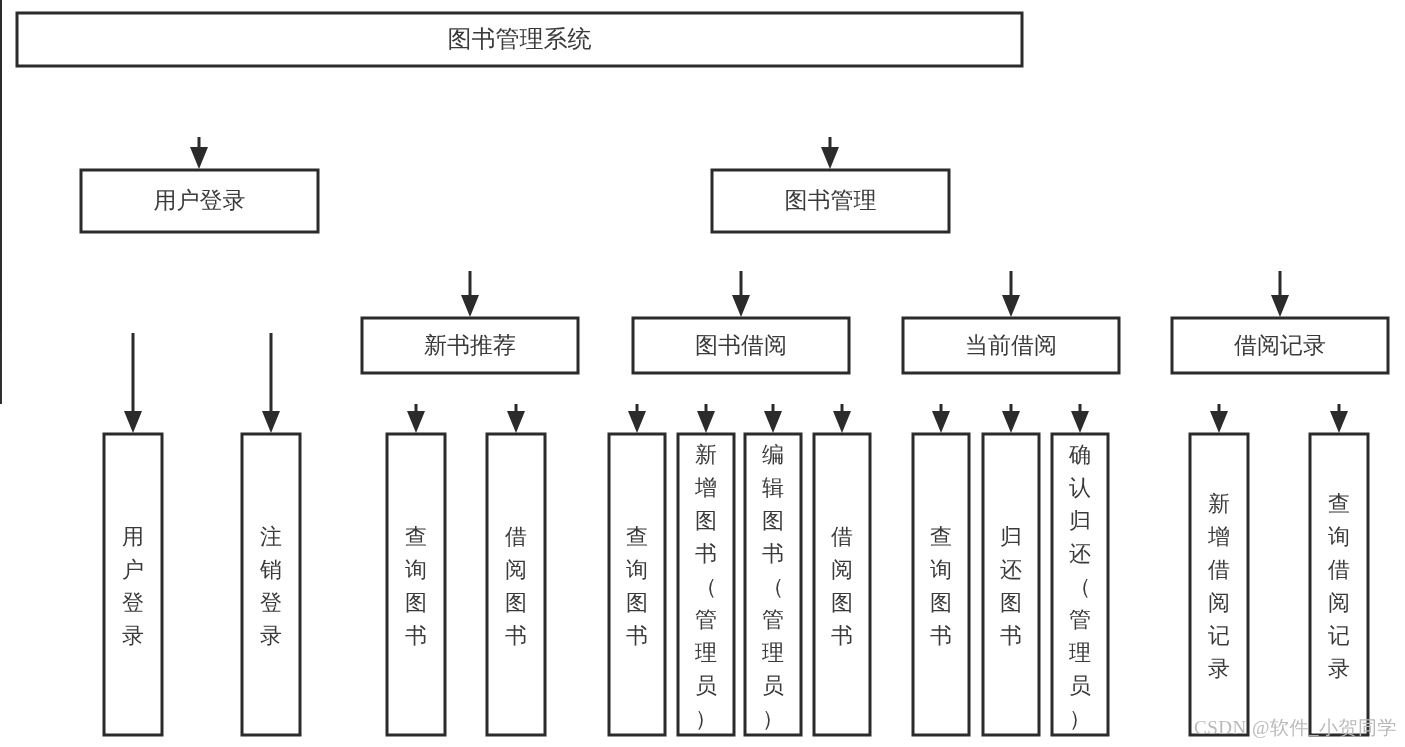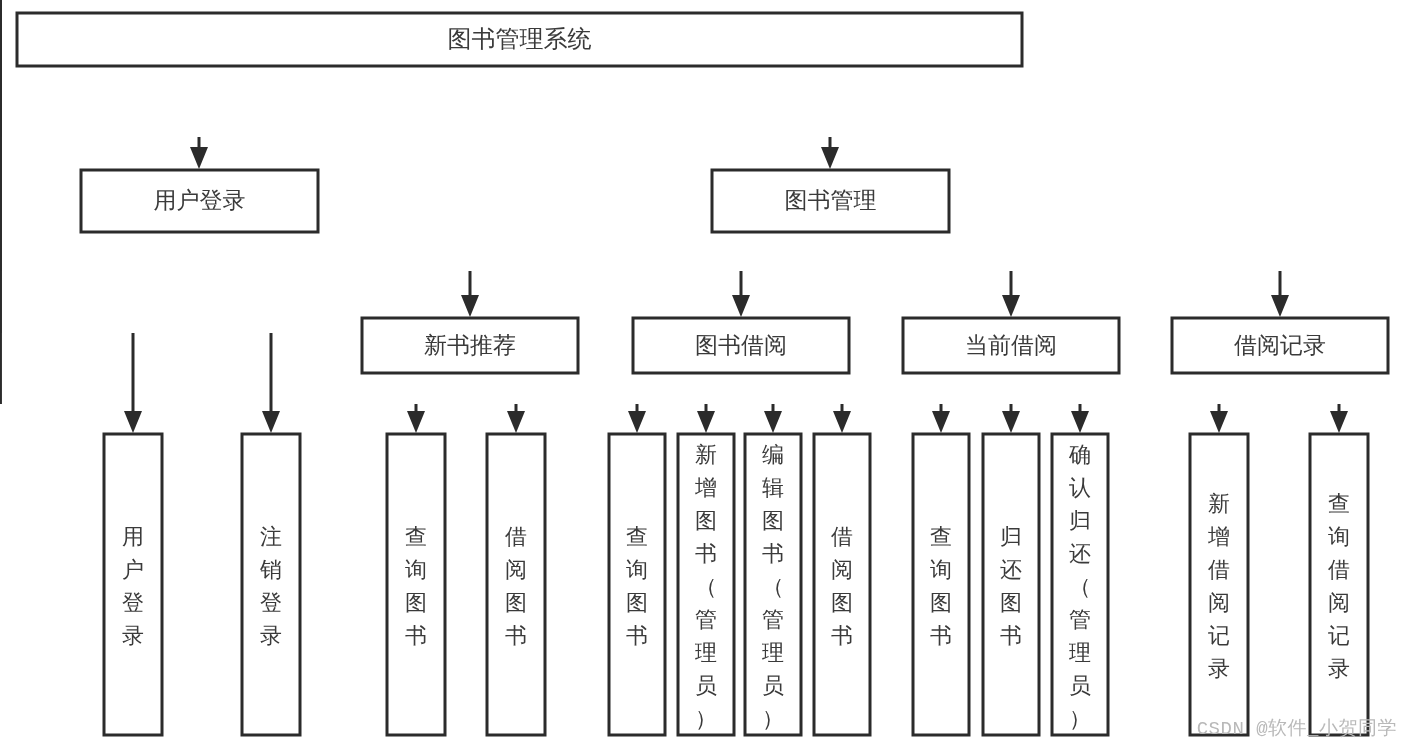--- a/index.html
+++ b/index.html
@@ -53,21 +53,21 @@
   .vlabel {
     fill: #3a3a3a;
     font-family: "Liberation Sans", "DejaVu Sans", sans-serif;
     font-size: 22px;
     text-anchor: middle;
   }
   .watermark {
     position: absolute;
     right: 8px;
     bottom: 6px;
-    font-family: Liberation Mono, monospace;
+    font-family: Liberation Serif, serif;
     font-size: 19px;
     color: #b9b9b9;
     letter-spacing: 0.5px;
     white-space: nowrap;
     pointer-events: none;
   }
 </style>
 </head>
 <body>
 

